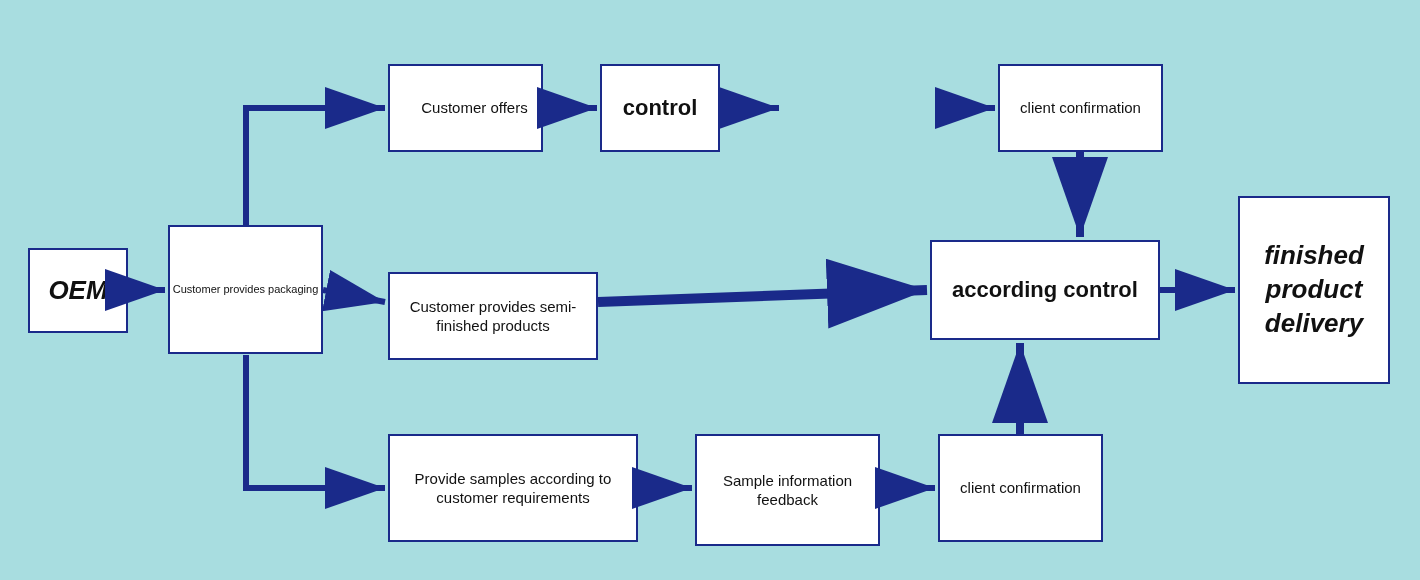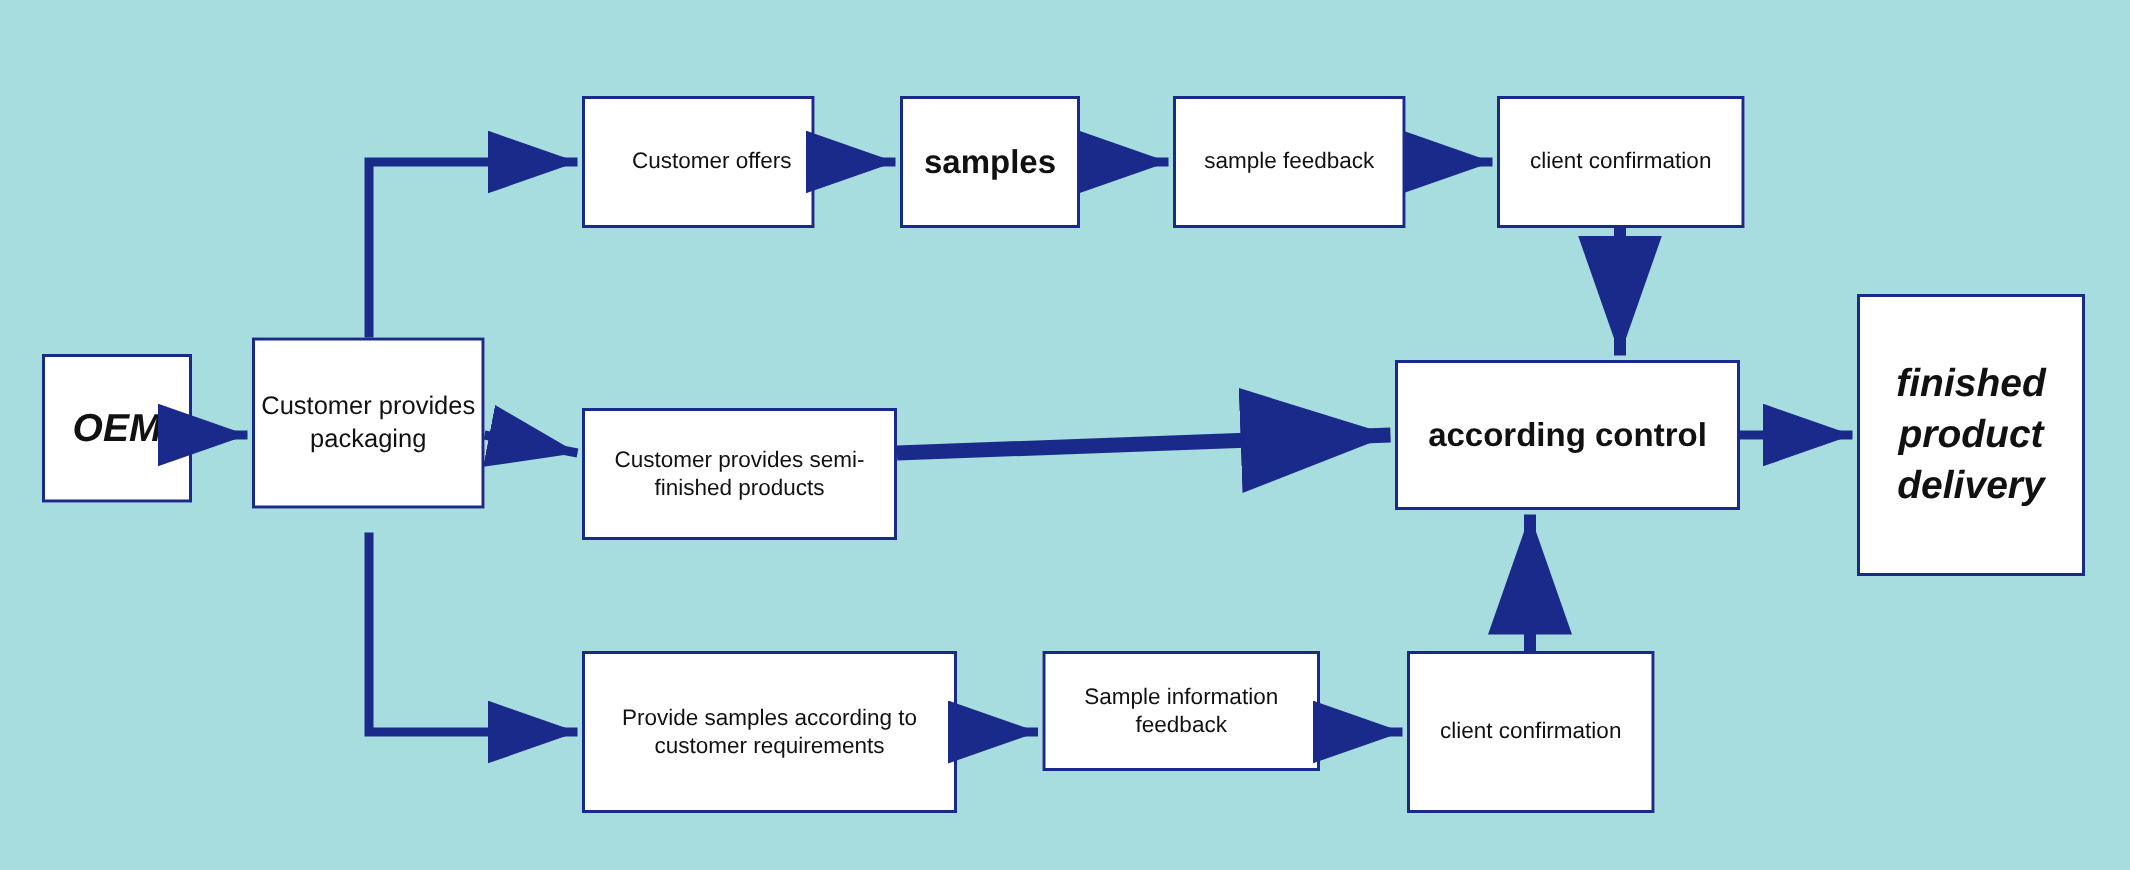--- a/index.html
+++ b/index.html
@@ -50,39 +50,36 @@
       width: 1420px;
       height: 580px;
       pointer-events: none;
     }
   </style>
 </head>
 <body>
 
 <div class="diagram">
 
-  <div class="box xl-text" style="left:28px; top:236px; width:100px; height:99px;">
+  <div class="box xl-text" style="left:28px; top:248px; width:100px; height:85px;">
     <span>OEM</span>
   </div>
 
-  <div class="box" style="left:168px; top:225px; width:155px; height:114px; font-size:17px;">
+  <div class="box" style="left:168px; top:225px; width:155px; height:129px; font-size:11px;">
     <span>Customer provides packaging</span>
   </div>
 
   <div class="box" style="left:388px; top:64px; width:155px; height:88px; font-size:15px;padding-left:18px;">
     <span>Customer offers</span>
   </div>
 
   <div class="box large-text" style="left:600px; top:64px; width:120px; height:88px;">
-    <span>samples</span>
+    <span>control</span>
   </div>
 
-  <div class="box" style="left:782px; top:64px; width:155px; height:88px; font-size:15px;">
-    <span>sample feedback</span>
-  </div>
 
   <div class="box" style="left:998px; top:64px; width:165px; height:88px; font-size:15px;">
     <span>client confirmation</span>
   </div>
 
   <div class="box" style="left:388px; top:272px; width:210px; height:88px; font-size:15px;">
     <span>Customer provides semi-finished products</span>
   </div>
 
   <div class="box large-text" style="left:930px; top:240px; width:230px; height:100px;">
@@ -90,21 +87,21 @@
   </div>
 
   <div class="box xl-text" style="left:1238px; top:196px; width:152px; height:188px;">
     <span>finished product delivery</span>
   </div>
 
   <div class="box" style="left:388px; top:434px; width:250px; height:108px; font-size:15px;">
     <span>Provide samples according to customer requirements</span>
   </div>
 
-  <div class="box" style="left:695px; top:434px; width:185px; height:80px; font-size:15px;align-items:center;">
+  <div class="box" style="left:695px; top:434px; width:185px; height:112px; font-size:15px;align-items:center;">
     <span>Sample information feedback</span>
   </div>
 
   <div class="box" style="left:938px; top:434px; width:165px; height:108px; font-size:15px;">
     <span>client confirmation</span>
   </div>
 
   <svg class="arrows">
     <defs>
       <marker id="arrowhead" markerWidth="10" markerHeight="7" refX="10" refY="3.5" orient="auto">

